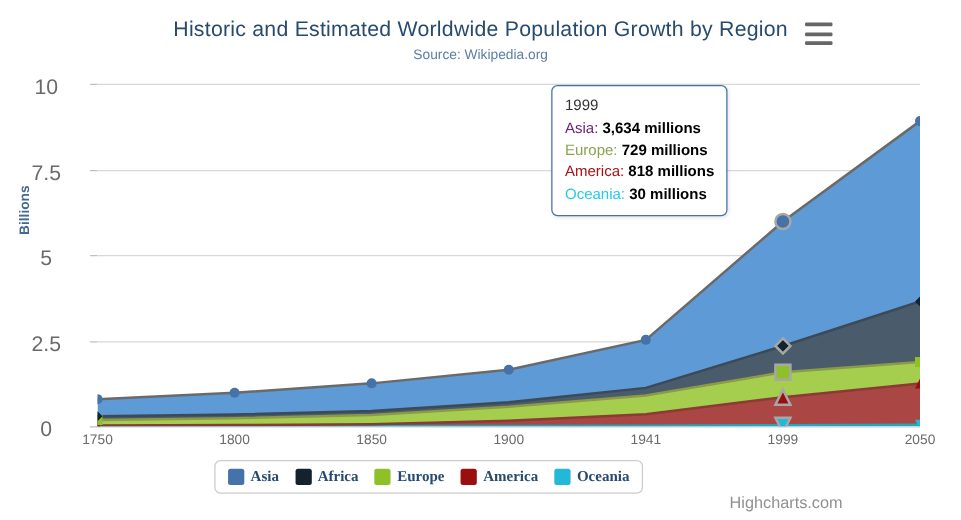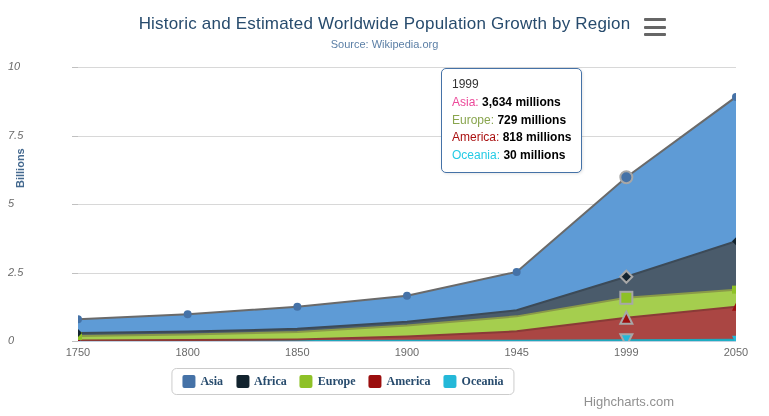--- a/index.html
+++ b/index.html
@@ -42,24 +42,23 @@
   .gridline{
     position:absolute;left:0;width:658px;height:1px;
     background:#d8d8d8;
   }
   .axis-line{
     position:absolute;left:0;width:658px;height:1px;
     background:#c0d0e0;
   }
   .ytick-label{
     position:absolute;right:748px;
-    text-align:left;width:60px;
-    font-size:11px;color:#6a6a6a;
+    text-align:center;width:60px;
+    font-size:17px;color:#6a6a6a;
     transform:translateY(-7px);
-    font-style:italic;
   }
   .ytick-mark{
     position:absolute;width:6px;height:1px;background:#c0c0c0;left:72px;
   }
   .yaxis-title{
     position:absolute;left:14px;top:188px;
     font-size:11px;font-weight:bold;color:#44698f;
     transform:rotate(-90deg);transform-origin:left top;
     white-space:nowrap;
   }
@@ -133,21 +132,21 @@
       <div class="ytick-label" style="top: 204px; left: 8px; right: auto; width: 58px;">5</div>
       <div class="ytick-mark" style="top: 204px;"></div>
       <div class="ytick-label" style="top: 135.5px; left: 8px; right: auto; width: 58px;">7.5</div>
       <div class="ytick-mark" style="top: 135.5px;"></div>
       <div class="ytick-label" style="top: 67px; left: 8px; right: auto; width: 58px;">10</div>
       <div class="ytick-mark" style="top: 67px;"></div>
       <div class="xtick-label" style="left: 78px;">1750</div>
       <div class="xtick-label" style="left: 187.667px;">1800</div>
       <div class="xtick-label" style="left: 297.333px;">1850</div>
       <div class="xtick-label" style="left: 407px;">1900</div>
-      <div class="xtick-label" style="left: 516.667px;">1945</div>
+      <div class="xtick-label" style="left: 516.667px;">1941</div>
       <div class="xtick-label" style="left: 626.333px;">1999</div>
       <div class="xtick-label" style="left: 736px;">2050</div>
     </div>
 
   <div class="plot-area">
     <div id="grid-layer">
         <div class="axis-line" style="top: 274px;"></div>
         <div class="gridline" style="top: 205.5px;"></div>
         <div class="gridline" style="top: 137px;"></div>
         <div class="gridline" style="top: 68.5px;"></div>
@@ -182,21 +181,21 @@
         <circle cx="329" cy="228.79000000000002" r="4" fill="#4572A7"></circle>
         <circle cx="438.6666666666667" cy="204.8972" r="4" fill="#4572A7"></circle>
         <circle cx="548.3333333333334" cy="110.2028" r="6" fill="#4572A7" stroke="#a7a7a7" stroke-width="2"></circle>
         <circle cx="658" cy="29.893400000000014" r="4" fill="#4572A7"></circle>
       </svg>
   </div>
 
   <div class="tooltip">
     <div class="tooltip-header">1999</div>
     <div id="tooltip-rows">
-        <div class="tt-row"><span class="tt-name" style="color: #ec4899;">Asia: </span><span class="tt-val">3,634 millions</span></div>
+        <div class="tt-row"><span class="tt-name" style="color: #701a75;">Asia: </span><span class="tt-val">3,634 millions</span></div>
         <div class="tt-row"><span class="tt-name" style="color: rgb(137, 165, 78);">Europe: </span><span class="tt-val">729 millions</span></div>
         <div class="tt-row"><span class="tt-name" style="color: rgb(170, 17, 17);">America: </span><span class="tt-val">818 millions</span></div>
         <div class="tt-row"><span class="tt-name" style="color: rgb(36, 203, 229);">Oceania: </span><span class="tt-val">30 millions</span></div>
       </div>
   </div>
 
   <div class="legend">
     <div id="legend-items" style="display:flex;align-items:center;gap:13px;">
         <div class="legend-item">
           <span class="legend-swatch" style="background: rgb(69, 114, 167);"></span>

